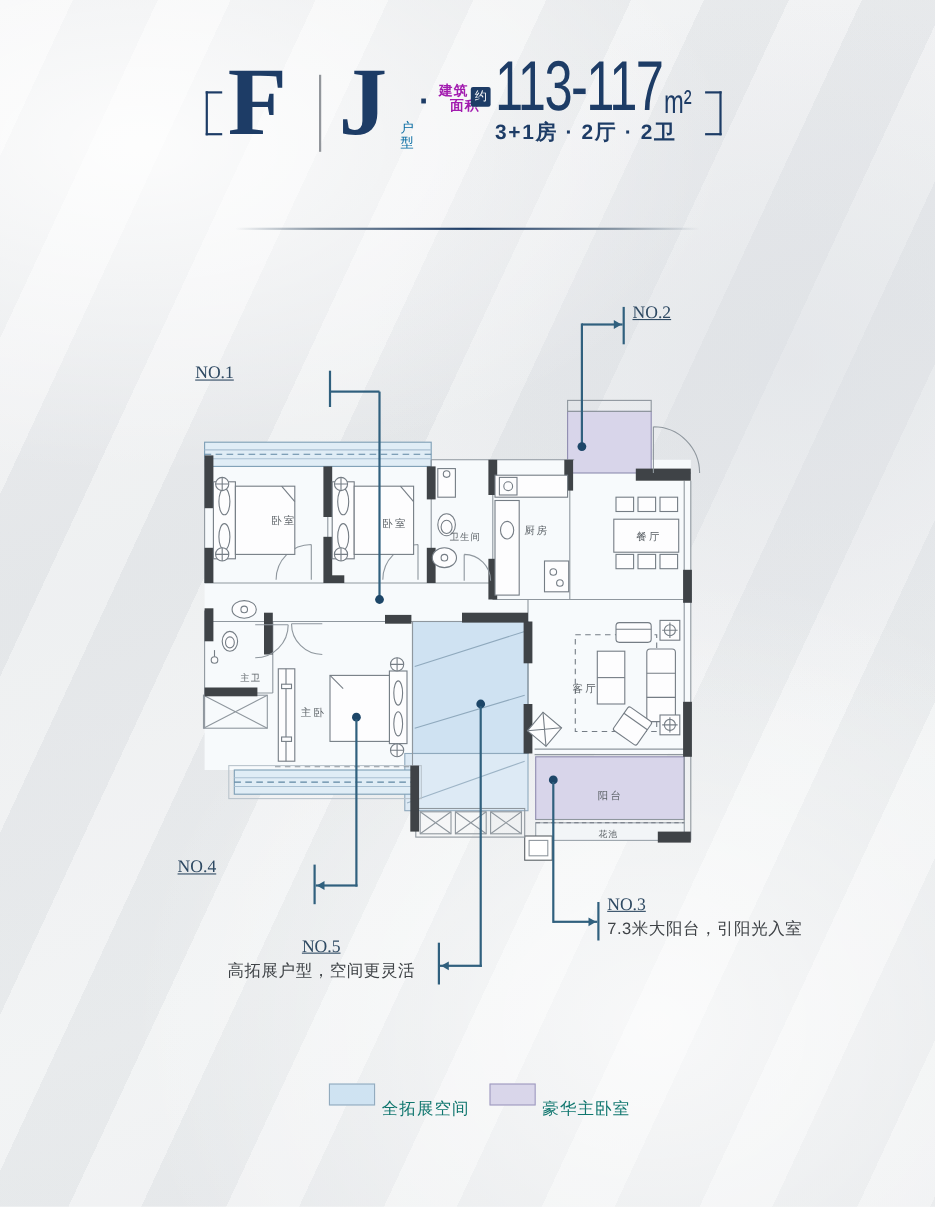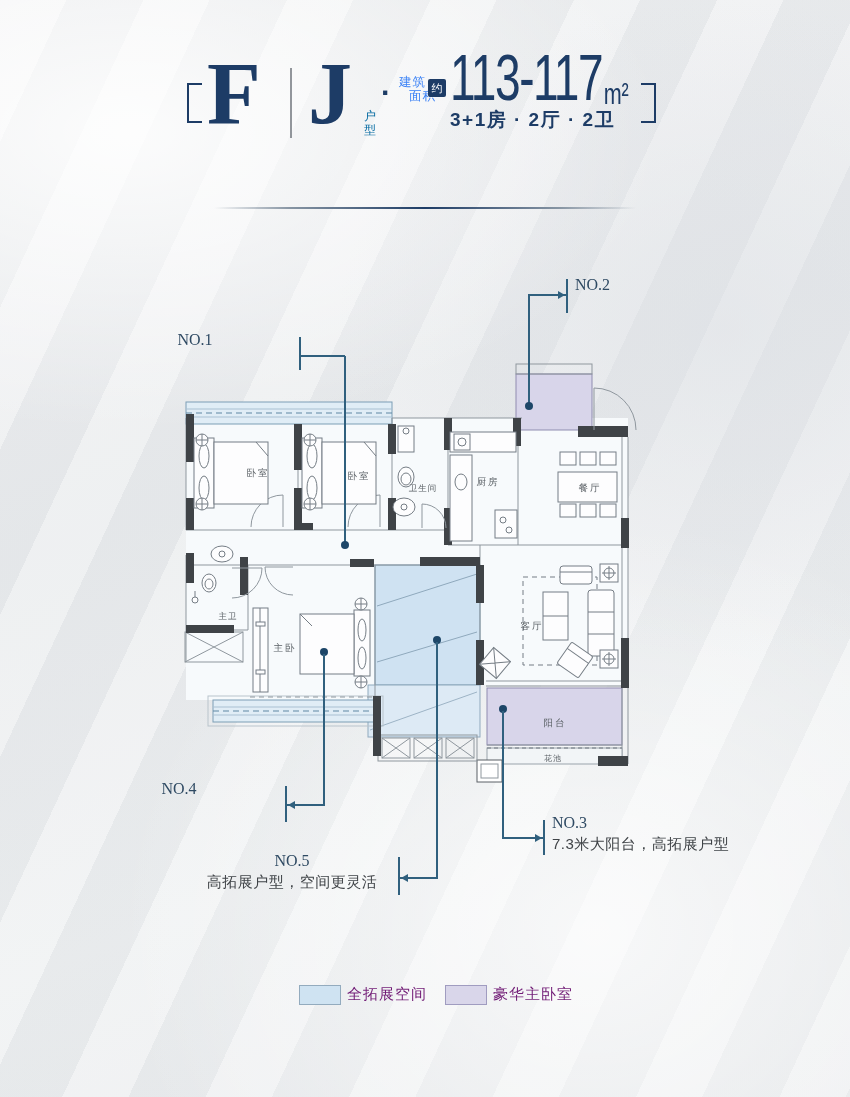--- a/index.html
+++ b/index.html
@@ -15,41 +15,41 @@
   }
   .abs{position:absolute;}
   
   .bracket{width:13px;height:36px;border:2px solid #1d3c66;}
   .bracket.l{border-right:none;}
   .bracket.r{border-left:none;}
   .brand-letter{font-family:"Liberation Serif",serif;font-weight:bold;font-size:88px;line-height:1;color:#1d3c66;}
   .vdiv{width:2px;height:70px;background:#5a6168;opacity:.65;}
   .type-suffix{width:15px;font-size:12px;line-height:14px;color:#0369a1;word-break:break-all;letter-spacing:1px;}
   .hdot{font-size:30px;line-height:30px;color:#1d3c66;font-weight:bold;}
-  .area-label{font-size:12.5px;line-height:14px;color:#3b82f6;font-weight:normal;letter-spacing:1px;}
+  .area-label{font-size:12.5px;line-height:14px;color:#a21caf;font-weight:bold;letter-spacing:1px;}
   .approx{width:18px;height:18px;background:#1d3c66;color:#fff;font-size:11px;line-height:18px;text-align:center;border-radius:2px;}
   .bignum-row{display:flex;align-items:flex-end;transform:scaleX(.72);transform-origin:left bottom;white-space:nowrap;}
   .bignum{font-size:64px;line-height:1;color:#1d3c66;letter-spacing:-2px;}
   .bigunit{font-size:30px;line-height:1.1;color:#1d3c66;margin-left:2px;}
   .config{font-size:19px;color:#1d3c66;font-weight:bold;letter-spacing:1.5px;white-space:nowrap;}
   .hr-line{height:2px;background:linear-gradient(90deg,rgba(120,130,140,0) 0%,#8795a3 18%,#1d3c66 50%,#8795a3 82%,rgba(120,130,140,0) 100%);}
   
   .ld{background:#30607e;}
   .dot{width:8px;height:8px;border-radius:50%;background:#1d4668;}
   .arrow-r{width:0;height:0;border-top:4px solid transparent;border-bottom:4px solid transparent;border-left:7px solid #30607e;}
   .arrow-l{width:0;height:0;border-top:4px solid transparent;border-bottom:4px solid transparent;border-right:7px solid #30607e;}
   .anno{width:200px;}
-  .anno .no{font-family:"Liberation Serif",serif;font-size:16px;color:#2f4a63;}
+  .anno .no{font-family:"Liberation Serif",serif;font-size:16px;color:#2f4a63;text-decoration:underline;}
   .anno .txt{font-size:15px;color:#3f4347;margin-top:3px;letter-spacing:.5px;white-space:nowrap;}
   .anno.ra{text-align:center;}
   
   .swatch{width:40px;height:18px;}
   .sw-full{background:#cfe3f2;border:1px solid #93abbe;}
   .sw-half{background:#d9d6ea;border:1px solid #a09cc0;}
-  .leg-label{font-size:15px;line-height:20px;color:#701a75;letter-spacing:1px;}
+  .leg-label{font-size:15px;line-height:20px;color:#0f766e;letter-spacing:1px;margin-top:15px;}
   svg text{font-family:"Liberation Sans",sans-serif;}
 </style>
 </head>
 <body>
 
 <div class="abs bracket l" style="left:187px;top:83px;"></div>
 <div class="abs brand-letter" style="left:207px;top:50px;">F</div>
 <div class="abs vdiv" style="left:290px;top:68px;"></div>
 <div class="abs brand-letter" style="left:308px;top:50px;">J</div>
 <div class="abs type-suffix" style="left:364px;top:109px;">户型</div>
@@ -307,21 +307,21 @@
 <div class="abs ld" style="left:398px;top:857px;width:2px;height:38px;"></div>
 
 <div class="abs anno ra" style="left:95px;top:331px;">
   <div class="no">NO.1</div>
 </div>
 <div class="abs anno" style="left:575px;top:276px;">
   <div class="no">NO.2</div>
 </div>
 <div class="abs anno" style="left:552px;top:814px;">
   <div class="no">NO.3</div>
-  <div class="txt">7.3米大阳台，高拓展户型</div>
+  <div class="txt">7.3米大阳台，引阳光入室</div>
 </div>
 <div class="abs anno ra" style="left:79px;top:780px;">
   <div class="no">NO.4</div>
 </div>
 <div class="abs anno ra" style="left:192px;top:852px;">
   <div class="no">NO.5</div>
   <div class="txt">高拓展户型，空间更灵活</div>
 </div>
 
 <div class="abs swatch sw-full" style="left:299px;top:985px;"></div>

